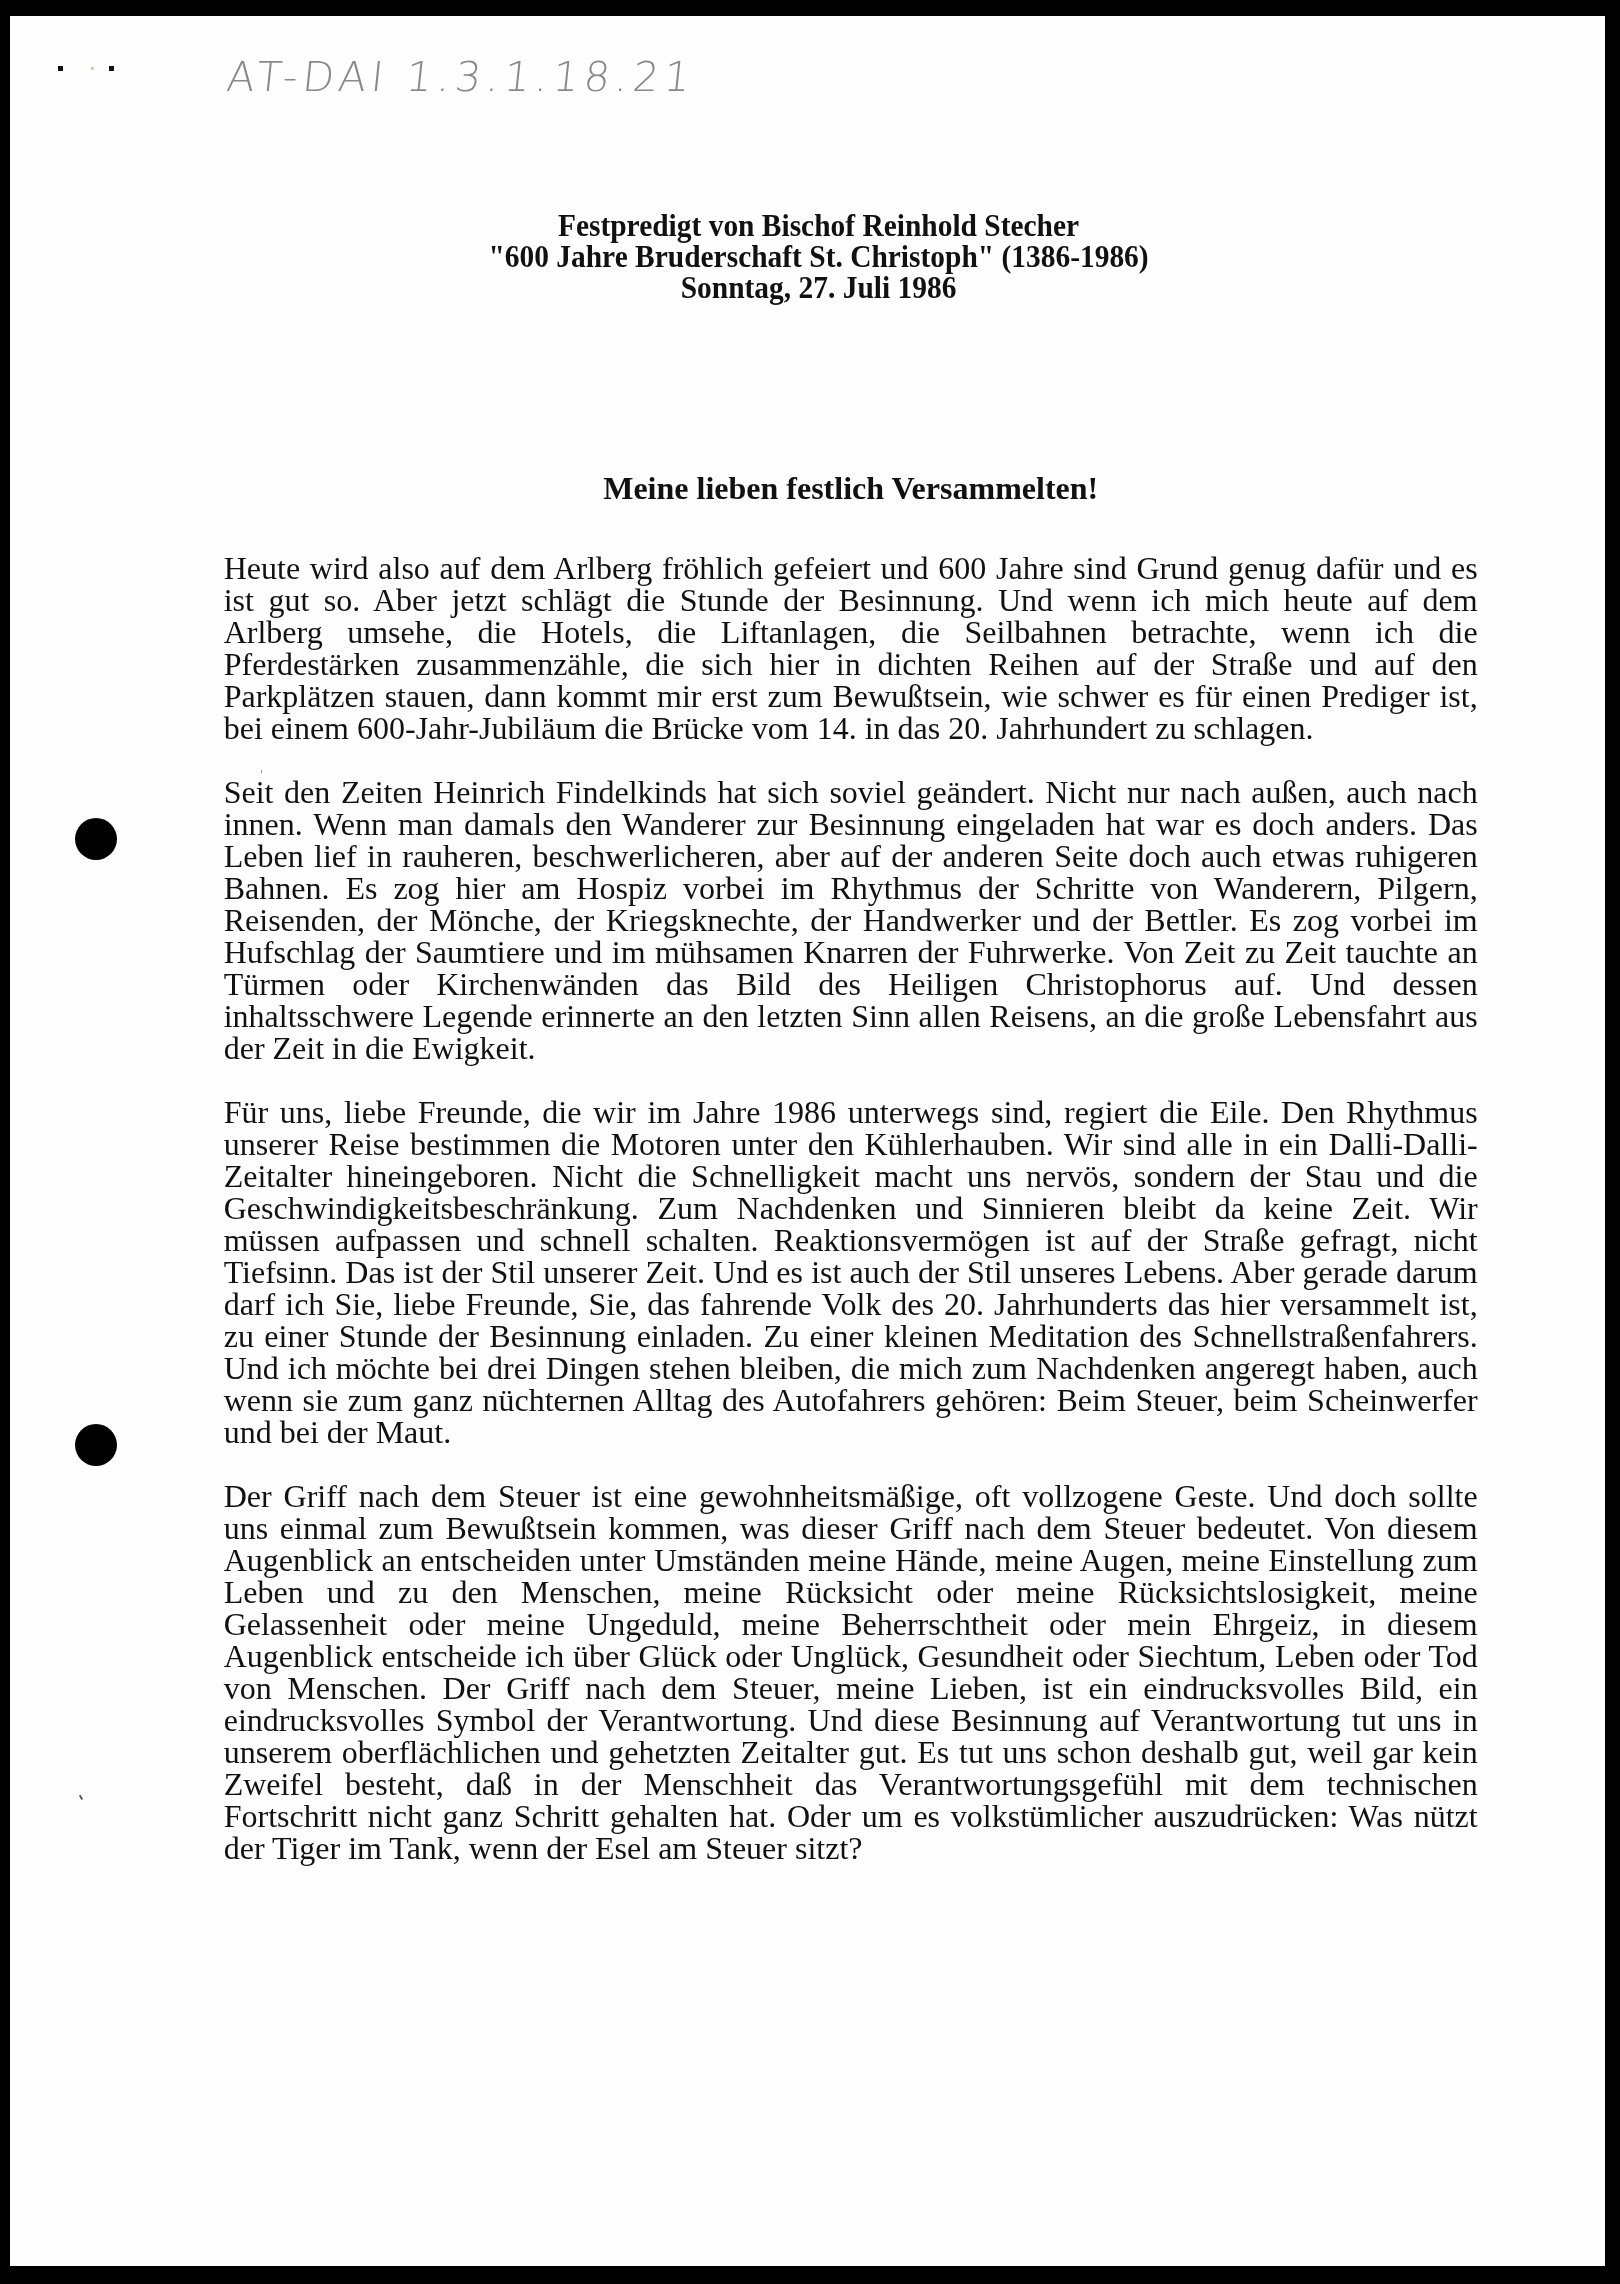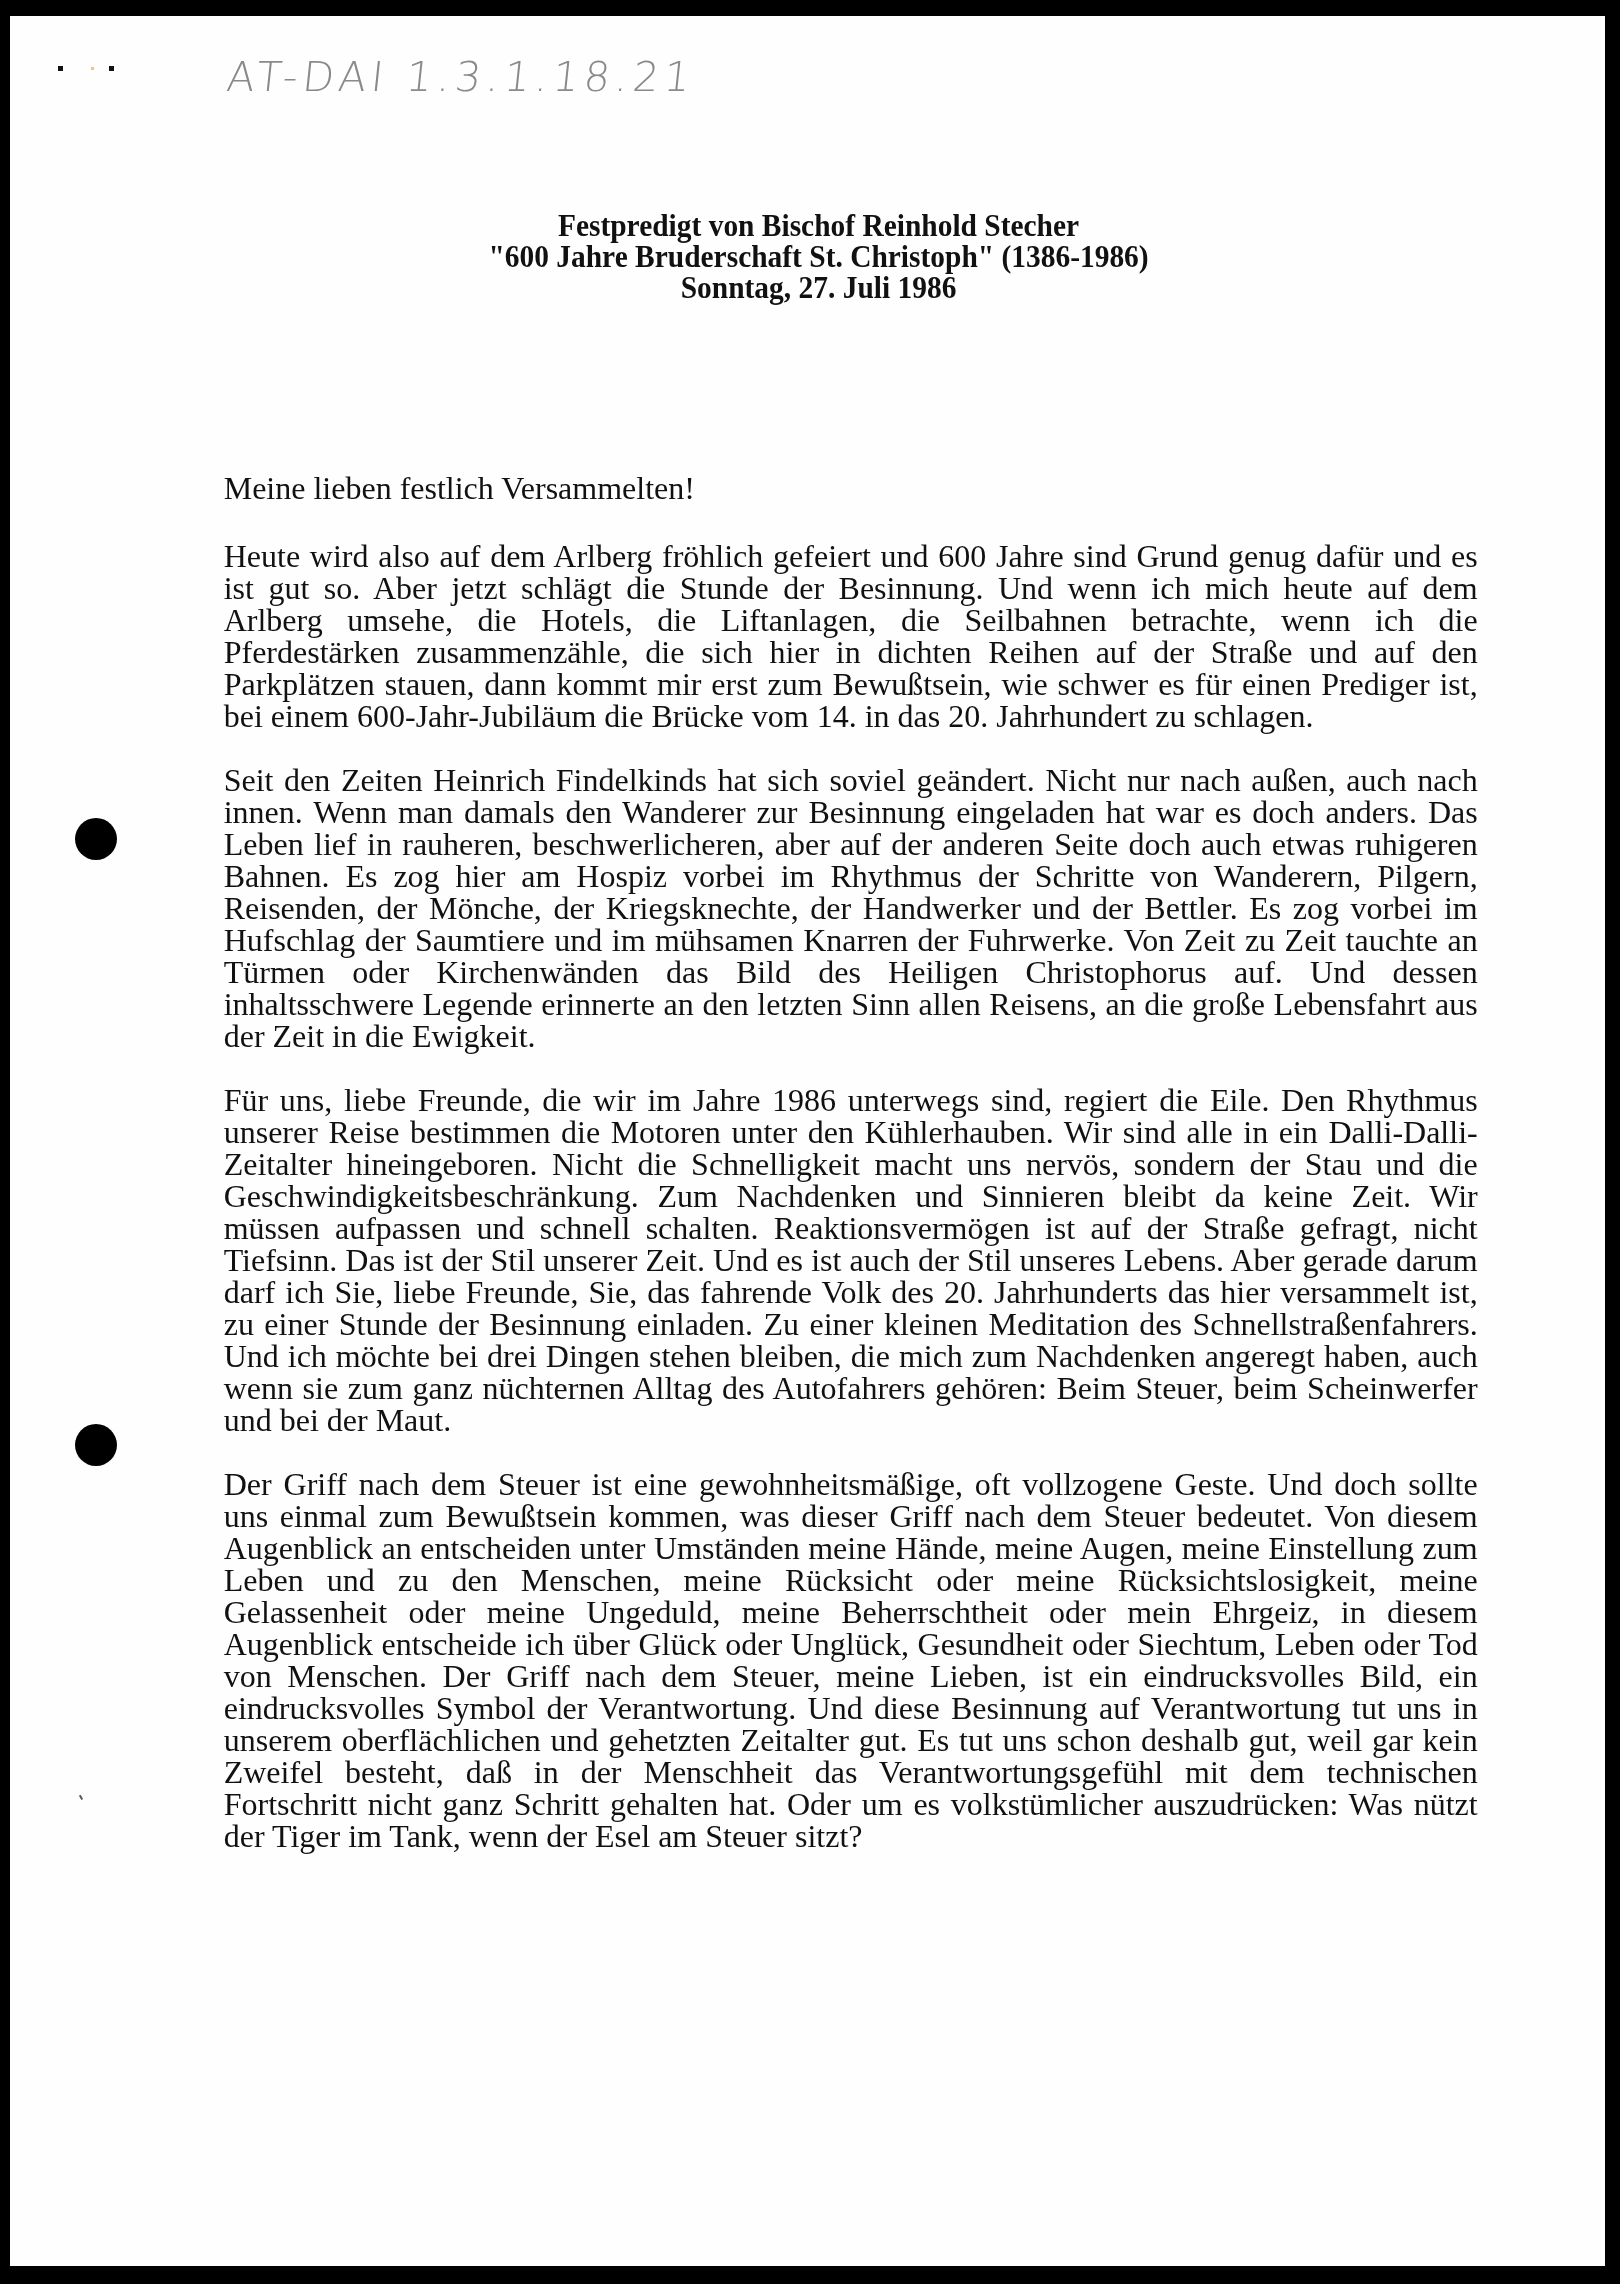--- a/index.html
+++ b/index.html
@@ -73,22 +73,23 @@
       font-size: 32px;
       line-height: 32px;
       color: #111;
     }
     .body-text p {
       margin: 0 0 32px 0;
       text-align: justify;
       hyphens: none;
     }
     .body-text p.salutation {
-      margin-bottom: 36px;
-      text-align: left;
+      margin-bottom: 48px;
+      text-align: center;
+      font-weight: bold;
     }
     .punch-hole {
       position: absolute;
       width: 42px;
       height: 42px;
       border-radius: 50%;
       background: #000;
     }
     .punch-hole.h1 { left: 65px; top: 802px; }
     .punch-hole.h2 { left: 65px; top: 1408px; }

